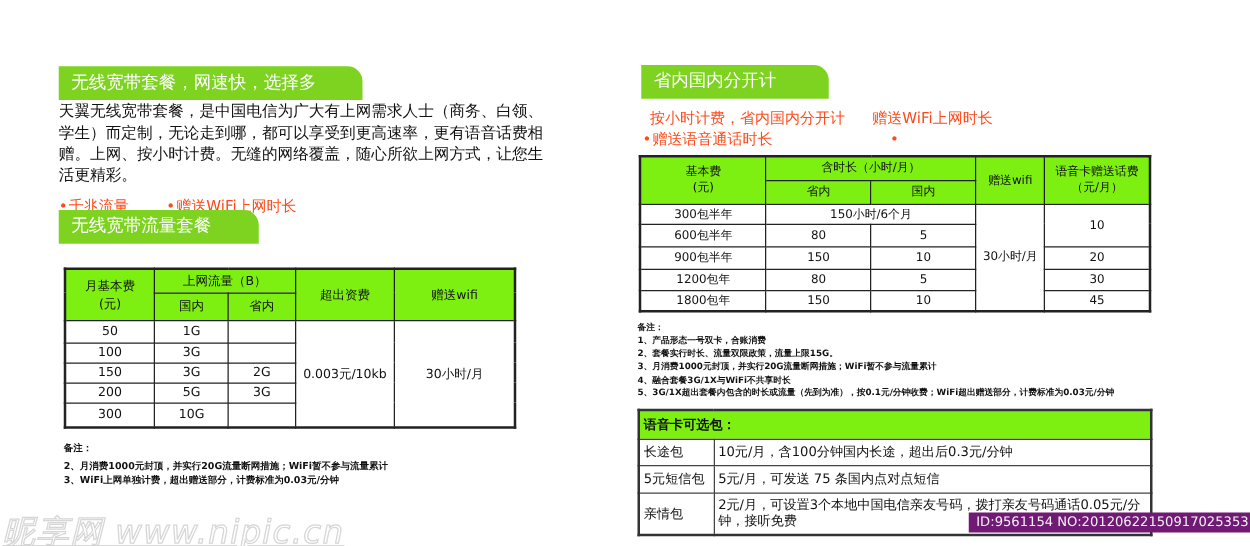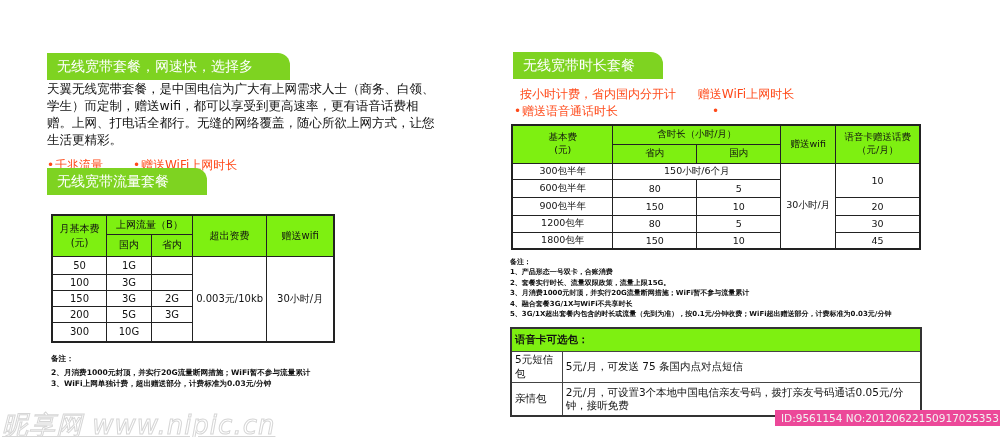--- a/index.html
+++ b/index.html
@@ -30,41 +30,41 @@
 
   .notes { position: absolute; font-size: 7.6px; line-height: 11.5px; color: #111; font-weight: bold; white-space: nowrap; }
   .notes .nh { margin-bottom: 2px; }
 
   .watermark {
     position: absolute; left: 2px; top: 408px; font-size: 26px; font-style: italic;
     color: transparent; -webkit-text-stroke: 1px #d6d6d6; letter-spacing: 1px; text-decoration: underline;
   }
   .id-strip {
     position: absolute; left: 775px; top: 410px; width: 225px; height: 16px;
-    background: #ec4899; color: #f2f2f2; font-size: 10.5px; line-height: 16px; padding-left: 6px;
+    background: #701a75; color: #f2f2f2; font-size: 10.5px; line-height: 16px; padding-left: 6px;
     white-space: nowrap;
   }
 
   table.voice { position: absolute; left: 510px; top: 327px; width: 412px; border-collapse: collapse; border: 2px solid #333; font-size: 10.5px; padding-left: 40px; }
   table.voice td { border: 1px solid #444; padding: 1px 3px; vertical-align: middle; }
   table.voice .vh { background: #7ef011; font-weight: bold; height: 23px; }
 </style>
 </head>
 <body>
 
 <div class="tab-title" style="left:47px; top:53px; width:243px;">无线宽带套餐，网速快，选择多</div>
-<div class="intro">天翼无线宽带套餐，是中国电信为广大有上网需求人士（商务、白领、学生）而定制，赠送wifi，都可以享受到更高速率，更有语音话费相赠。上网、打电话全都行。无缝的网络覆盖，随心所欲上网方式，让您生活更精彩。</div>
+<div class="intro">天翼无线宽带套餐，是中国电信为广大有上网需求人士（商务、白领、学生）而定制，无论走到哪，都可以享受到更高速率，更有语音话费相赠。上网、按小时计费。无缝的网络覆盖，随心所欲上网方式，让您生活更精彩。</div>
 <div class="bullets" style="left:47px; top:157px;">
   <span class="bullet"><span class="dot">•</span><span>千兆流量</span></span>
   <span class="bullet"><span class="dot">•</span><span>赠送WiFi上网时长</span></span>
 </div>
 
 <div class="tab-title" style="left:47px; top:168px; width:160px;">无线宽带流量套餐</div>
 
-<table class="grid" style="left:51px; top:214px; width:284px;">
+<table class="grid" style="left:51px; top:214px; width:362px;">
   <tbody>
       <tr style="height:19px;">
     <th rowspan="2" style="width:70px;">
       <div>月基本费</div>
       <div>(元)</div>
     </th>
     <th colspan="2">上网流量（B）</th>
     <th rowspan="2" style="width:78px;margin-top:48px;">超出资费</th>
     <th rowspan="2" style="width:94px;">赠送wifi</th>
   </tr>
@@ -103,21 +103,21 @@
   </table>
 
 <div class="notes" style="left:51px; top:353px;">
   <div class="nh">备注：</div>
   <div>2、月消费1000元封顶，并实行20G流量断网措施；WiFi暂不参与流量累计</div>
   <div>3、WiFi上网单独计费，超出赠送部分，计费标准为0.03元/分钟</div>
 </div>
 
 <div class="watermark">昵享网 www.nipic.cn</div>
 
-<div class="tab-title" style="left:513px; top:52px; width:150px;">无线宽带时长套餐</div>
+<div class="tab-title" style="left:513px; top:52px; width:150px;">省内国内分开计</div>
 
 <div class="bullets" style="left:520px; top:86px; line-height:17px;">
   <div>
     <span class="bullet" style="margin-right:18px;">按小时计费，省内国内分开计</span>
     <span class="bullet">赠送WiFi上网时长</span>
   </div>
   <div style="margin-left:-6px;">
     <span class="bullet"><span class="dot">•</span><span>赠送语音通话时长</span></span>
     <span class="dot" style="margin-left:64px;">•</span>
   </div>
@@ -180,20 +180,24 @@
   <div>3、月消费1000元封顶，并实行20G流量断网措施；WiFi暂不参与流量累计</div>
   <div>4、融合套餐3G/1X与WiFi不共享时长</div>
   <div>5、3G/1X超出套餐内包含的时长或流量（先到为准），按0.1元/分钟收费；WiFi超出赠送部分，计费标准为0.03元/分钟</div>
 </div>
 
 <table class="voice">
   <tbody>
       <tr>
     <td colspan="2" class="vh">语音卡可选包：</td>
   </tr>
+  <tr style="height:21px;">
+    <td style="width:60px;">长途包</td>
+    <td>10元/月，含100分钟国内长途，超出后0.3元/分钟</td>
+  </tr>
   <tr style="height:22px;">
     <td>5元短信包</td>
     <td>5元/月，可发送 75 条国内点对点短信</td>
   </tr>
   <tr style="height:34px;">
     <td>亲情包</td>
     <td style="line-height:13px;">2元/月，可设置3个本地中国电信亲友号码，拨打亲友号码通话0.05元/分钟，接听免费</td>
   </tr>
 </tbody>
   </table>

